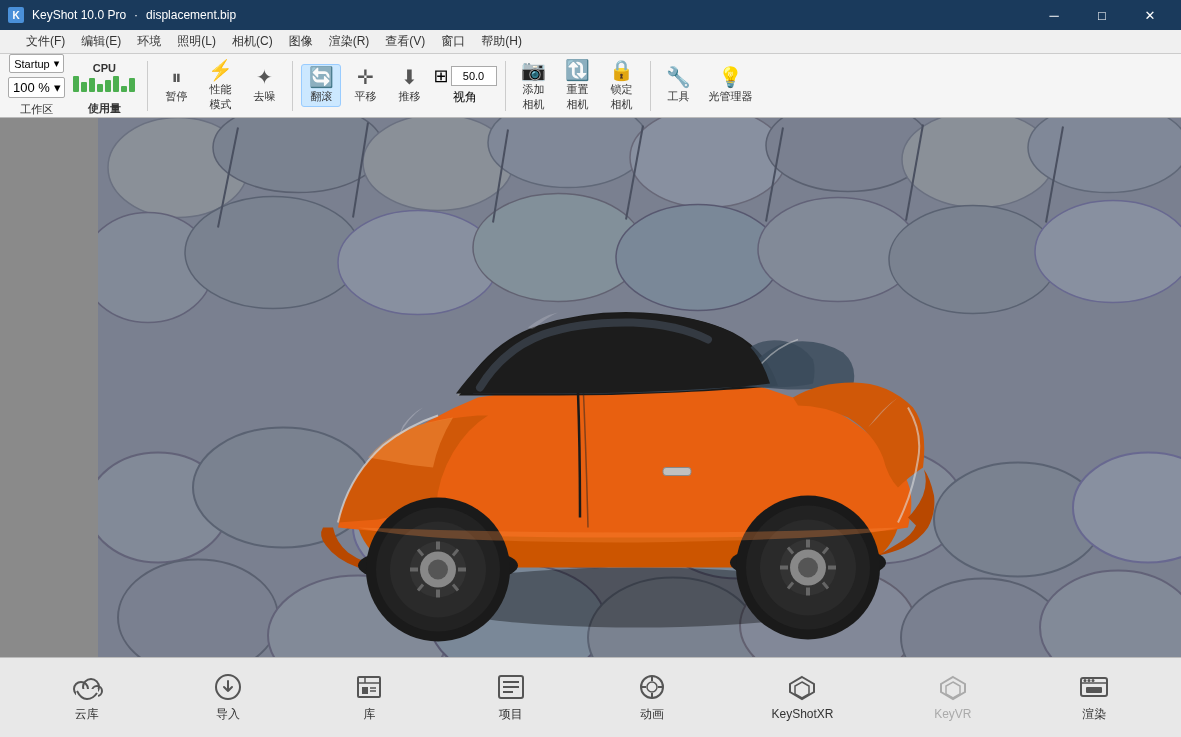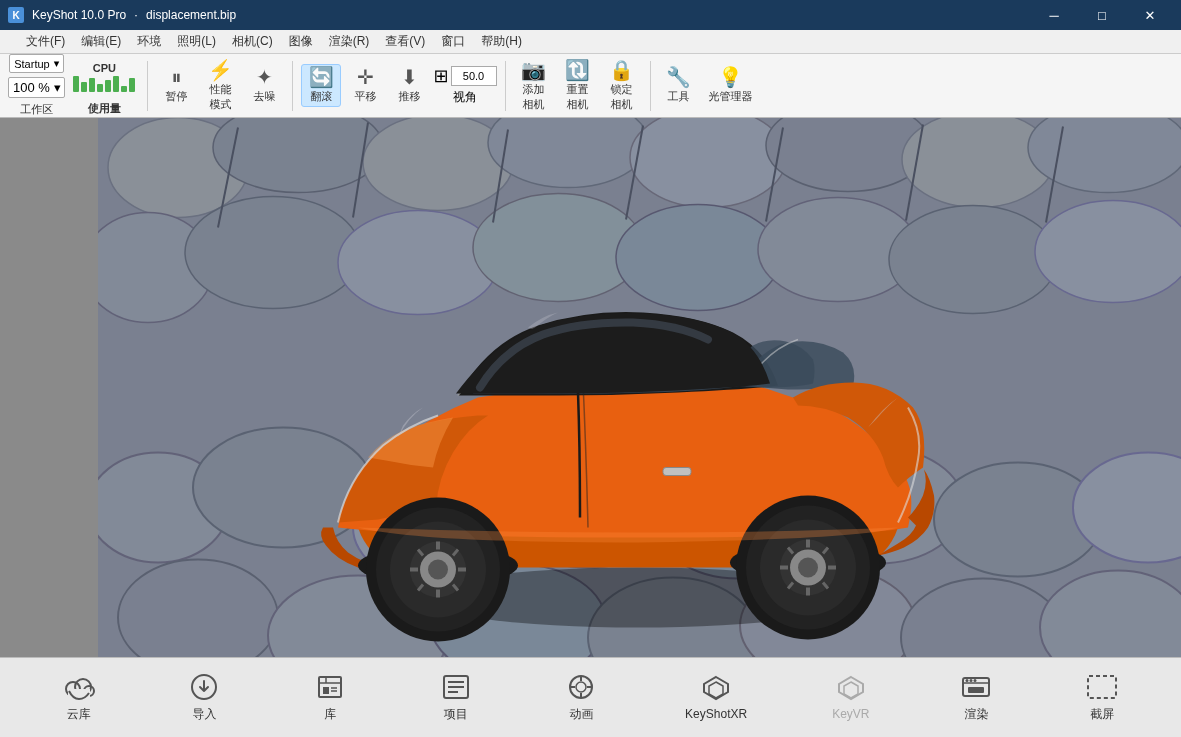--- a/index.html
+++ b/index.html
@@ -655,21 +655,13 @@
         <path d="M 2 10 L 28 10" stroke="#555" stroke-width="1.5"></path>
         <circle cx="6" cy="7.5" r="1.5" fill="#555"></circle>
         <circle cx="10" cy="7.5" r="1.5" fill="#555"></circle>
         <circle cx="14" cy="7.5" r="1.5" fill="#555"></circle>
         <rect x="7" y="14" width="16" height="6" rx="1" fill="#555"></rect>
       </svg>
     </span>
     <span class="bottom-label">渲染</span>
   </div>
 
-  <div class="bottom-item">
-    <span class="bottom-icon">
-      <svg width="30" height="28" viewBox="0 0 30 28" fill="none" xmlns="http://www.w3.org/2000/svg">
-        <rect x="1" y="3" width="28" height="22" rx="1" stroke="#555" stroke-width="2" fill="none" stroke-dasharray="4 3"></rect>
-      </svg>
-    </span>
-    <span class="bottom-label">截屏</span>
-  </div>
 </div>
 
 </body></html>

